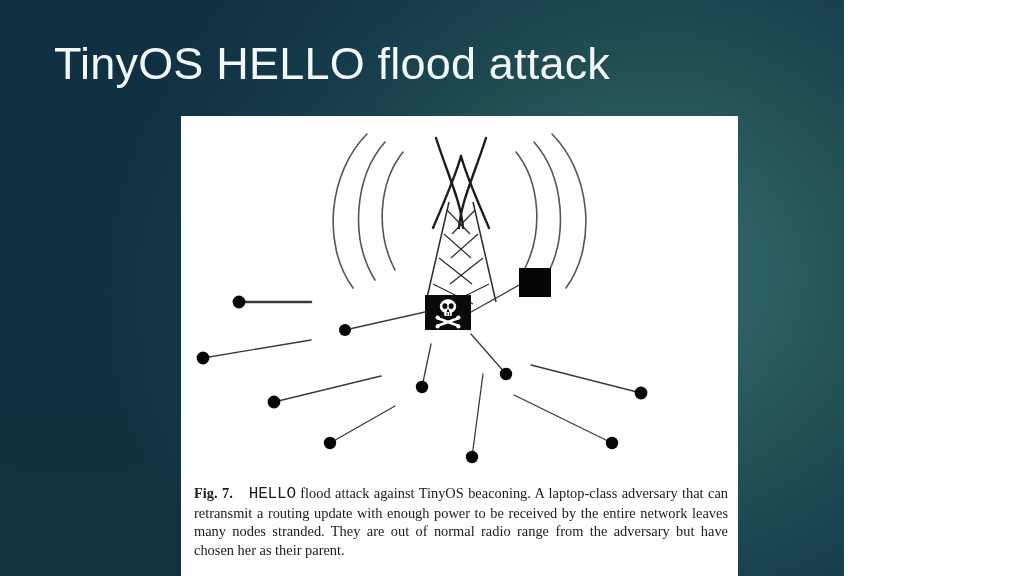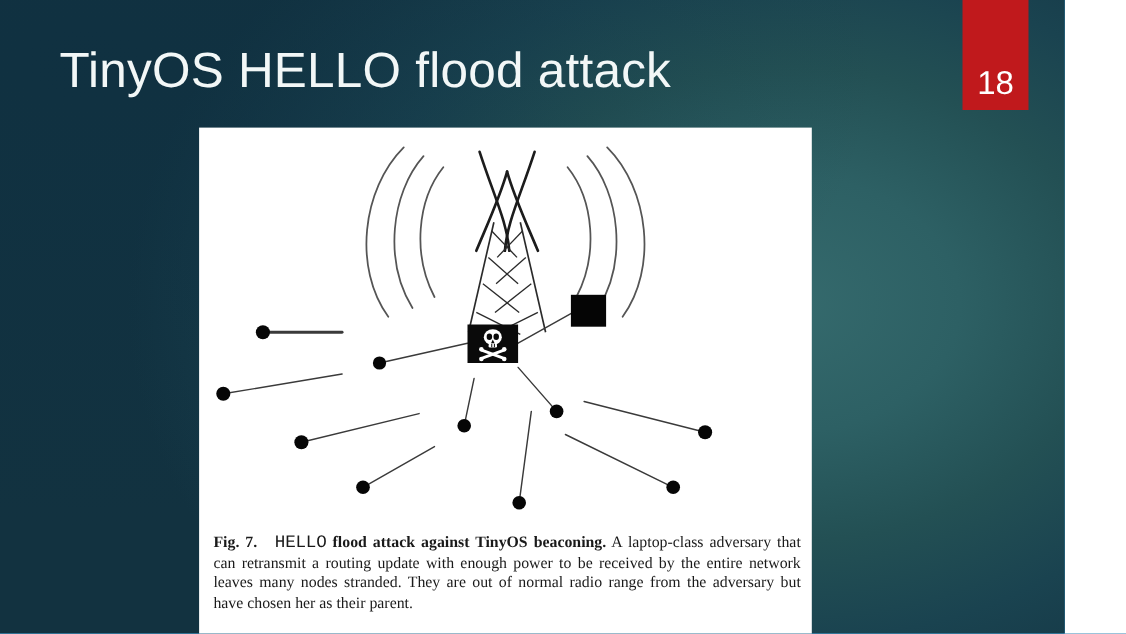--- a/index.html
+++ b/index.html
@@ -8,24 +8,24 @@
   }
   body {
     width: 1024px;
     height: 576px;
     overflow: hidden;
     font-family: "Liberation Sans", sans-serif;
   }
 
   #slide {
     position: relative;
-    width: 968px;
+    width: 844px;
     height: 576px;
     overflow: hidden;
-    background: #0369a1;
+    background: #a21caf;
   }
 
   
   #slide-bg {
     position: absolute;
     inset: 0;
     background:
       radial-gradient(ellipse 62% 78% at 74% 48%,
         #356a6d 0%,
         #2d6064 26%,
@@ -110,21 +110,21 @@
     color: #1a1a1a;
     text-align: justify;
     text-justify: inter-word;
   }
   #caption .mono {
     font-family: "Liberation Mono", monospace;
     font-size: 16px;
     letter-spacing: -0.2px;
   }
   #caption .bold {
-    font-weight: bold;
+    font-weight: normal;
   }
   #caption .figlabel {
     font-weight: bold;
   }
   #caption .gap {
     display: inline-block;
     width: 16px;
   }
 </style>
 </head>

